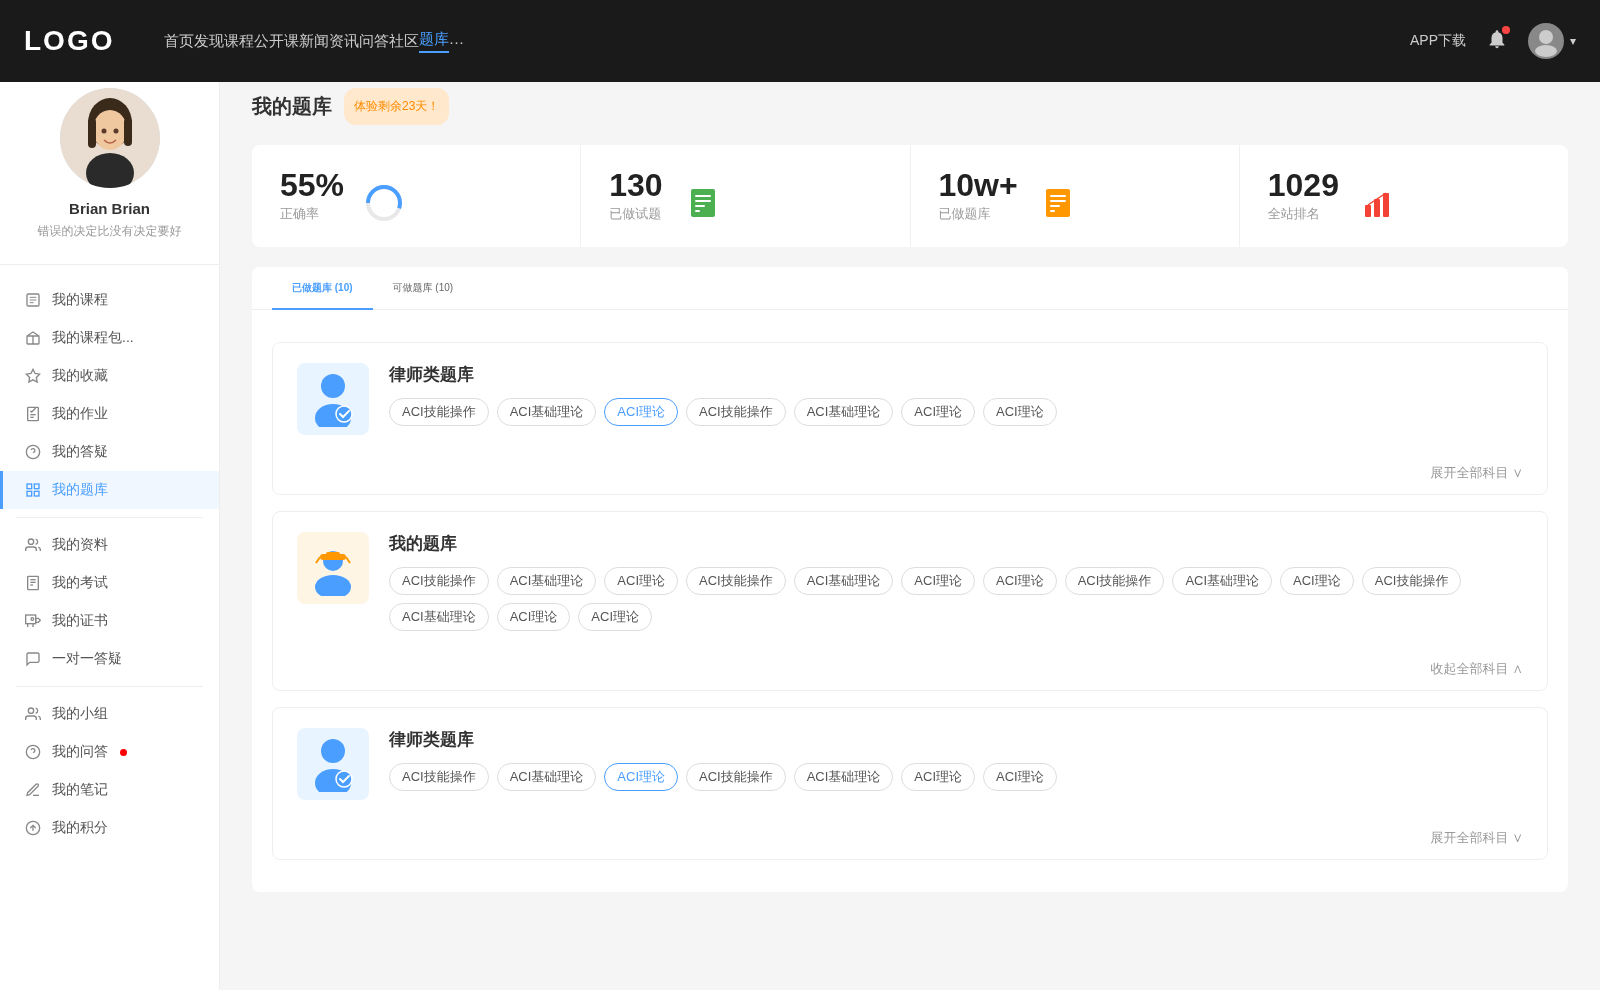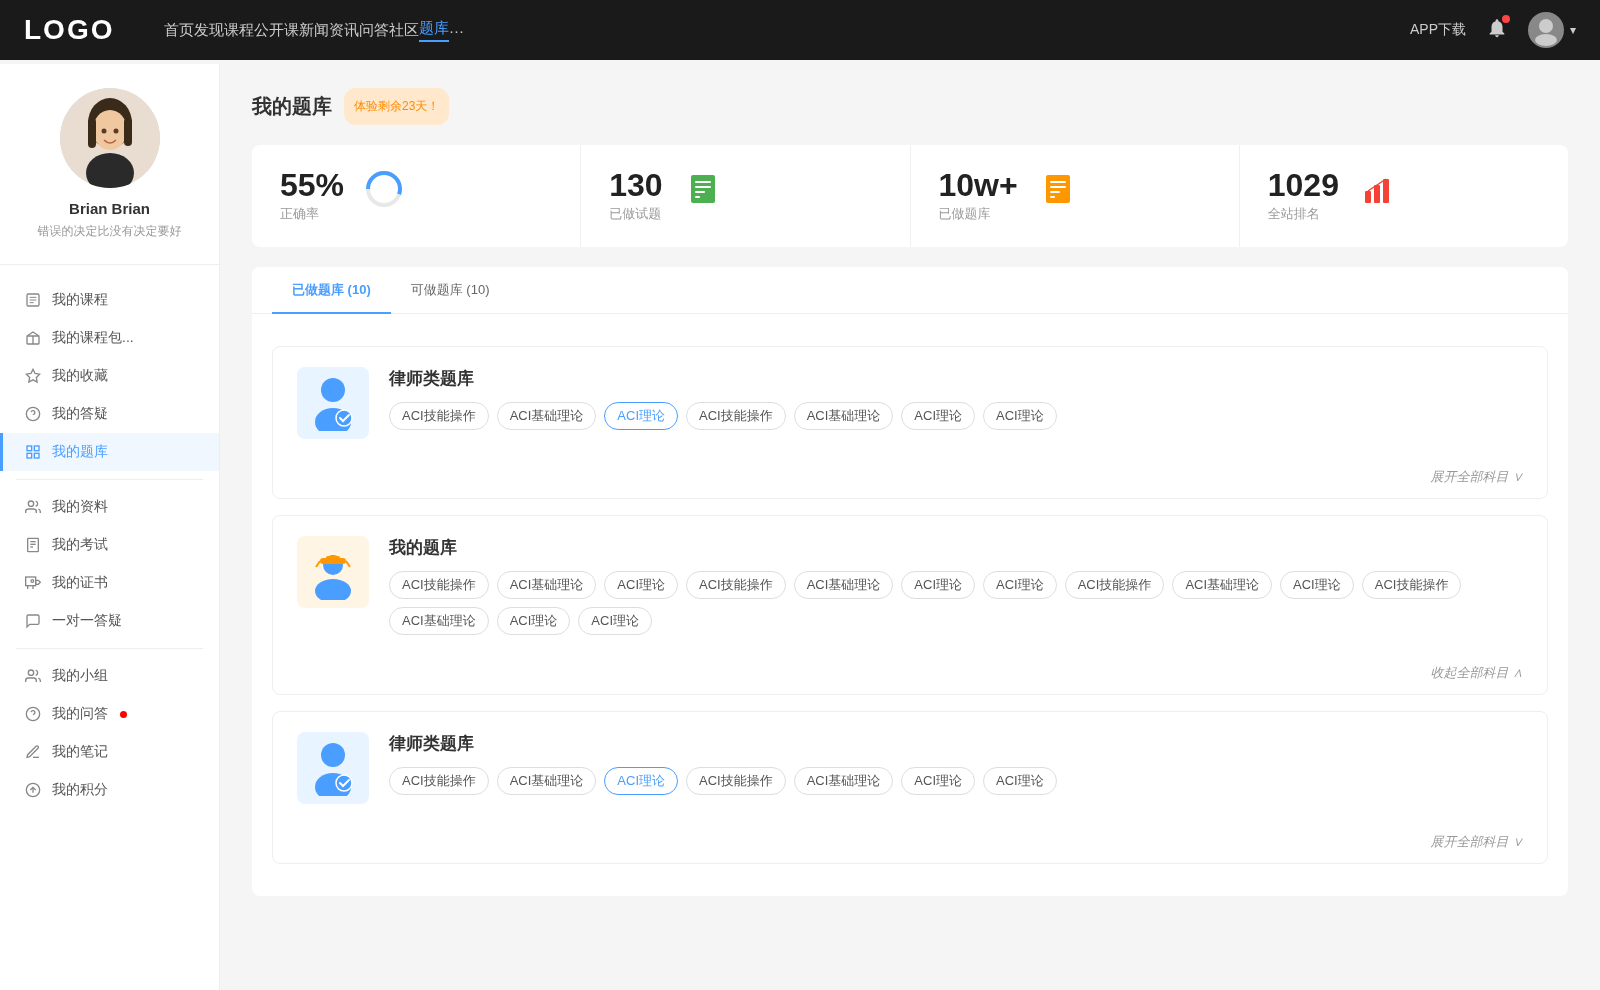--- a/index.html
+++ b/index.html
@@ -1,21 +1,21 @@
 <!DOCTYPE html>
 <html><head>
   <meta charset="utf-8">
   <style>
     * { box-sizing: border-box; margin: 0; padding: 0; }
     body { font-family: "PingFang SC", "Microsoft YaHei", sans-serif; background: #f5f5f5; color: #333; }
 
     
     .header {
       background: #1a1a1a;
-      height: 60px;
+      height: 82px;
       display: flex;
       align-items: center;
       padding: 0 24px;
       position: fixed;
       top: 0; left: 0; right: 0;
       z-index: 100;
     }
     .header-logo {
       color: white;
       font-size: 28px;
@@ -177,21 +177,21 @@
       display: flex;
       background: #fff;
       border-radius: 8px;
       margin-bottom: 20px;
       overflow: hidden;
     }
     .stat-item {
       flex: 1;
       padding: 24px 28px;
       display: flex;
-      align-items: flex-start;
+      align-items: flex-end;
       gap: 20px;
       border-right: 1px solid #f0f0f0;
     }
     .stat-item:last-child { border-right: none; }
     .stat-text {}
     .stat-value {
       font-size: 32px;
       font-weight: 700;
       color: #222;
       line-height: 1;
@@ -212,21 +212,21 @@
     .tabs-row {
       display: flex;
       gap: 0;
       margin-bottom: 16px;
       border-bottom: 1px solid #eee;
       background: #fff;
       padding: 0 20px;
     }
     .tab-item {
       padding: 14px 20px;
-      font-size: 13px;
+      font-size: 10px;
       color: #666;
       cursor: pointer;
       position: relative;
     }
     .tab-item.active {
       color: #4a9eff;
       font-weight: 600;
     }
     .tab-item.active::after {
       content: '';
@@ -282,21 +282,20 @@
       background: #fff;
     }
     .qbank-footer {
       padding: 8px 24px 12px;
       text-align: right;
     }
     .expand-link {
       font-size: 13px;
       color: #999;
       cursor: pointer;
-      font-style: italic;
     }
   </style>
 </head>
 <body>
 
 <header class="header">
   <div class="header-logo">LOGO</div>
   <nav class="header-nav">
     <span class="nav-item">首页</span>
     <span class="nav-item">发现课程</span>
@@ -380,20 +379,31 @@
         <span class="sidebar-icon">
           <svg width="16" height="16" viewBox="0 0 24 24" fill="none" stroke="#888" stroke-width="2">
               <polygon points="12,2 15.09,8.26 22,9.27 17,14.14 18.18,21.02 12,17.77 5.82,21.02 7,14.14 2,9.27 8.91,8.26"></polygon>
             </svg>
         </span>
         <span>我的收藏</span>
       </div>
       <div class="sidebar-item">
         <span class="sidebar-icon">
           <svg width="16" height="16" viewBox="0 0 24 24" fill="none" stroke="#888" stroke-width="2">
+              <rect x="4" y="2" width="16" height="20" rx="1"></rect>
+              <polyline points="8,7 10,9 16,3"></polyline>
+              <line x1="8" y1="13" x2="16" y2="13"></line>
+              <line x1="8" y1="17" x2="13" y2="17"></line>
+            </svg>
+        </span>
+        <span>我的作业</span>
+      </div>
+      <div class="sidebar-item">
+        <span class="sidebar-icon">
+          <svg width="16" height="16" viewBox="0 0 24 24" fill="none" stroke="#888" stroke-width="2">
               <circle cx="12" cy="12" r="10"></circle>
               <path d="M9.09,9a3,3 0 0,1 5.83,1c0,2-3,3-3,3"></path>
               <line x1="12" y1="17" x2="12.01" y2="17" stroke-width="3"></line>
             </svg>
         </span>
         <span>我的答疑</span>
       </div>
       <div class="sidebar-item active">
         <span class="sidebar-icon">
           <svg width="16" height="16" viewBox="0 0 24 24" fill="none" stroke="#4a9eff" stroke-width="2">

